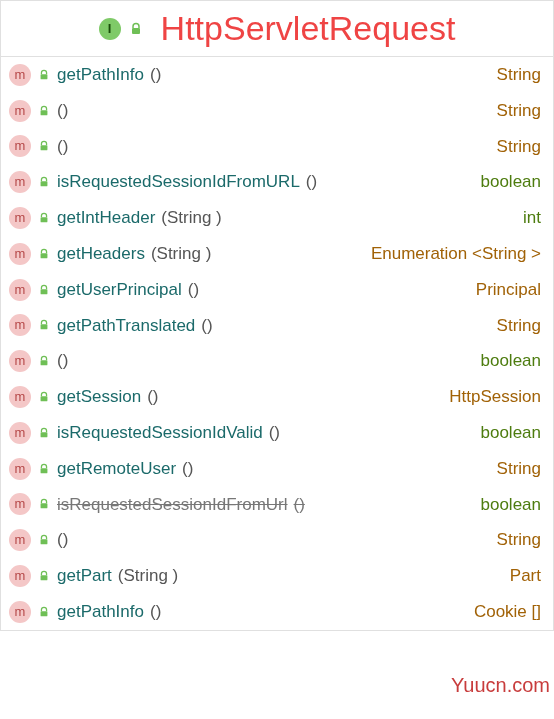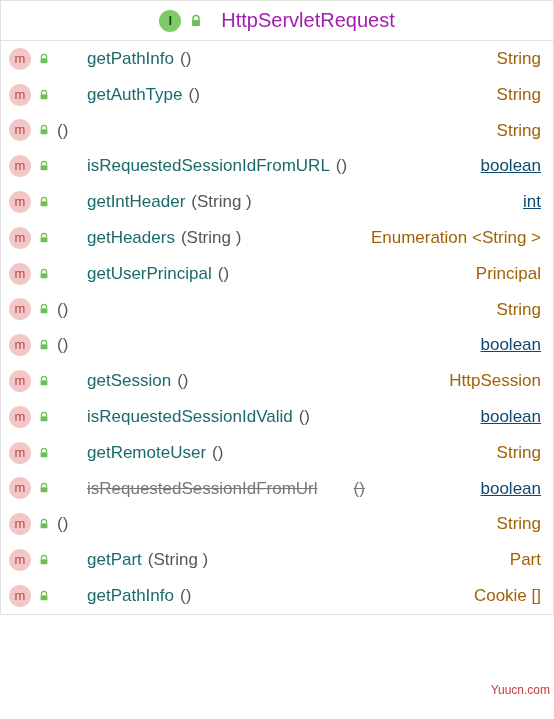--- a/index.html
+++ b/index.html
@@ -15,22 +15,22 @@
 }
 .header {
   display: flex;
   align-items: center;
   justify-content: center;
   padding: 8px 0;
   border-bottom: 1px solid #e0e0e0;
   gap: 8px;
 }
 .title {
-  font-size: 20px;
-  color: #a21caf;
+  font-size: 34px;
+  color: #ef4444;
   margin-left: 10px;
 }
 .interface-icon {
   width: 22px;
   height: 22px;
   border-radius: 50%;
   background: #7fca68;
   color: #1a4d0a;
   font-size: 13px;
   font-weight: bold;
@@ -63,43 +63,42 @@
   color: #b54848;
   font-size: 13px;
   display: flex;
   align-items: center;
   justify-content: center;
   flex-shrink: 0;
 }
 .method-name {
   color: #1b6a6a;
   white-space: nowrap;
-  margin-left: 30px;
 }
 .method-name.deprecated {
   text-decoration: line-through;
   color: #777;
 }
 .params {
   color: #555;
   white-space: nowrap;
 }
 .spacer { flex: 1; min-width: 4px; }
 .return {
   color: #a16207;
   text-align: right;
   white-space: nowrap;
 }
-.return.kw { color: #0c4a6e; text-decoration: underline; }
+.return.kw { color: #4d7c0f; }
 .watermark {
   position: fixed;
   right: 4px;
   bottom: 22px;
   color: #c83c3c;
-  font-size: 12px;
+  font-size: 20px;
   font-family: Arial, sans-serif;
 }
 </style>
 </head>
 <body>
 
 <div class="panel">
   <div class="header">
     <span class="interface-icon">I</span>
     <span class="lock-icon">
@@ -125,21 +124,20 @@
         <span class="return">String</span>
       </div>
       <div class="row">
         <span class="method-icon">m</span>
         <span class="lock-icon">
           <svg width="12" height="12" viewBox="0 0 14 14">
             <path d="M4 6 V4.5 a3 3 0 0 1 6 0 V6" fill="none" stroke="#6fbf56" stroke-width="1.5"></path>
             <rect x="3" y="6" width="8" height="6" rx="1" fill="#6fbf56"></rect>
           </svg>
         </span>
-        <span class="method-name">getAuthType</span>
         <span class="params">()</span>
         <span class="spacer"></span>
         <span class="return">String</span>
       </div>
       <div class="row">
         <span class="method-icon">m</span>
         <span class="lock-icon">
           <svg width="12" height="12" viewBox="0 0 14 14">
             <path d="M4 6 V4.5 a3 3 0 0 1 6 0 V6" fill="none" stroke="#6fbf56" stroke-width="1.5"></path>
             <rect x="3" y="6" width="8" height="6" rx="1" fill="#6fbf56"></rect>
@@ -202,20 +200,21 @@
         <span class="return">Principal</span>
       </div>
       <div class="row">
         <span class="method-icon">m</span>
         <span class="lock-icon">
           <svg width="12" height="12" viewBox="0 0 14 14">
             <path d="M4 6 V4.5 a3 3 0 0 1 6 0 V6" fill="none" stroke="#6fbf56" stroke-width="1.5"></path>
             <rect x="3" y="6" width="8" height="6" rx="1" fill="#6fbf56"></rect>
           </svg>
         </span>
+        <span class="method-name">getPathTranslated</span>
         <span class="params">()</span>
         <span class="spacer"></span>
         <span class="return">String</span>
       </div>
       <div class="row">
         <span class="method-icon">m</span>
         <span class="lock-icon">
           <svg width="12" height="12" viewBox="0 0 14 14">
             <path d="M4 6 V4.5 a3 3 0 0 1 6 0 V6" fill="none" stroke="#6fbf56" stroke-width="1.5"></path>
             <rect x="3" y="6" width="8" height="6" rx="1" fill="#6fbf56"></rect>

